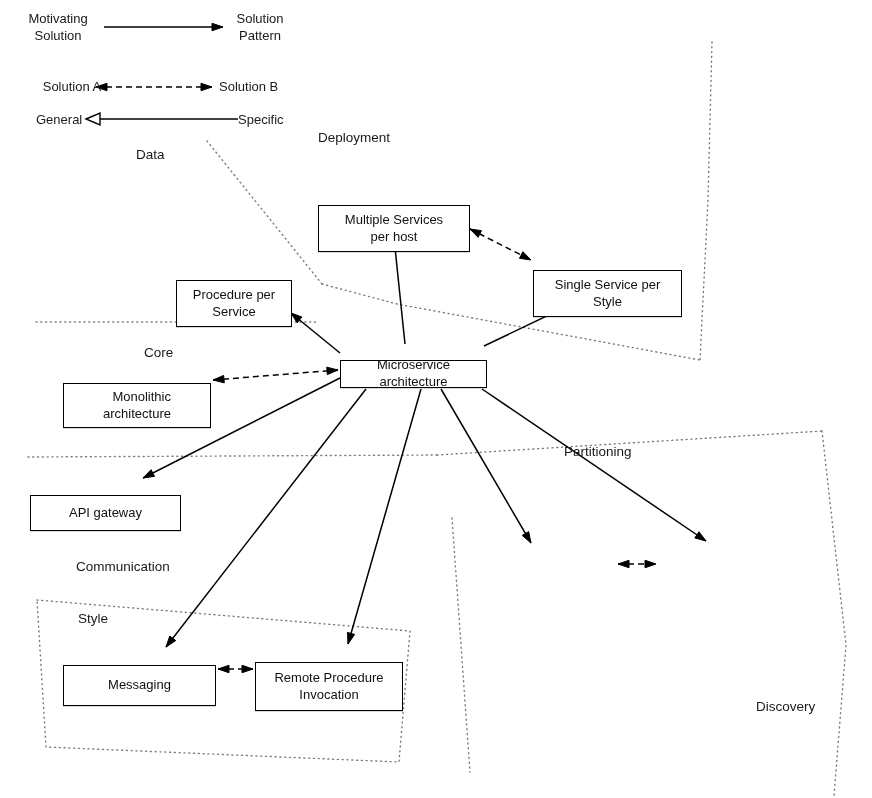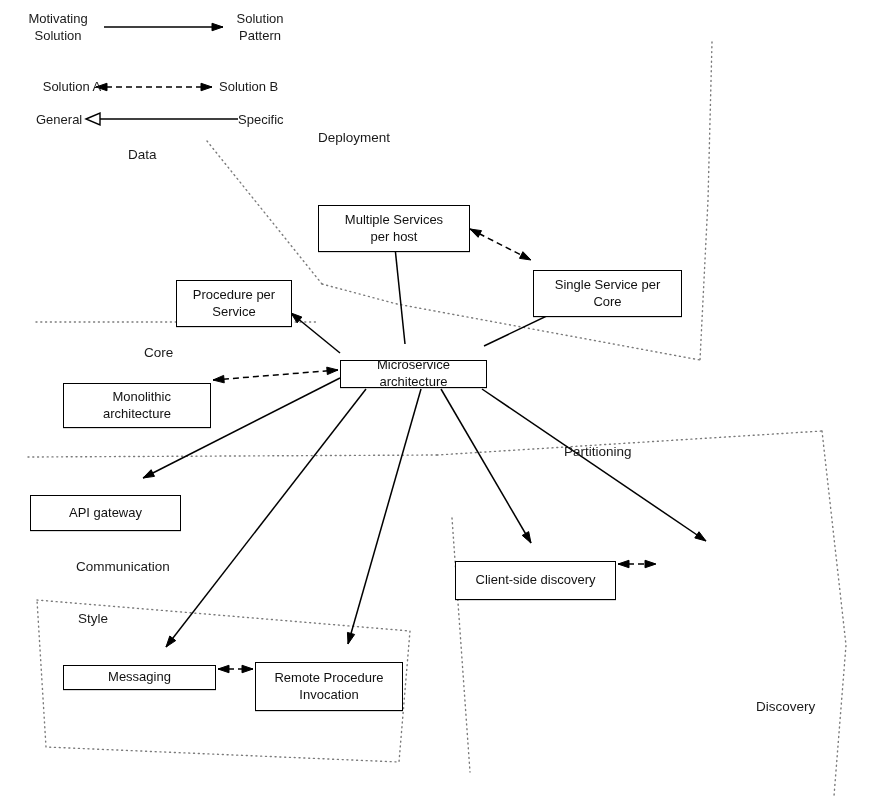--- a/index.html
+++ b/index.html
@@ -92,33 +92,32 @@
       <line x1="618" y1="564" x2="656" y2="564" stroke="#000000" stroke-width="1.5" stroke-dasharray="6 4"></line>
       <polygon points="656,564 645,567.75 645,560.25" fill="#000000" stroke="#000000" stroke-width="1"></polygon>
       <polygon points="618,564 629,560.25 629,567.75" fill="#000000" stroke="#000000" stroke-width="1"></polygon>
       <line x1="218" y1="669" x2="253" y2="669" stroke="#000000" stroke-width="1.5" stroke-dasharray="6 4"></line>
       <polygon points="253,669 242,672.75 242,665.25" fill="#000000" stroke="#000000" stroke-width="1"></polygon>
       <polygon points="218,669 229,665.25 229,672.75" fill="#000000" stroke="#000000" stroke-width="1"></polygon>
     </svg>
 <div class="node" style="left: 318px; top: 189px; width: 152px; height: 47px;">Multiple Services
 per host</div>
     <div class="node" style="left: 533px; top: 254px; width: 149px; height: 47px;">Single Service per
-Core</div>
+Style</div>
     <div class="node" style="left: 176px; top: 264px; width: 116px; height: 47px;">Procedure per
 Service</div>
     <div class="node" style="left: 340px; top: 344px; width: 147px; height: 28px;">Microservice
 architecture</div>
     <div class="node" style="left: 63px; top: 367px; width: 148px; height: 45px; text-align: right;">Monolithic
 architecture</div>
     <div class="node" style="left: 30px; top: 479px; width: 151px; height: 36px;">API gateway</div>
-    <div class="node" style="left: 455px; top: 545px; width: 161px; height: 39px;">Client-side discovery</div>
-    <div class="node" style="left: 63px; top: 649px; width: 153px; height: 25px;">Messaging</div>
+    <div class="node" style="left: 63px; top: 649px; width: 153px; height: 41px;">Messaging</div>
     <div class="node" style="left: 255px; top: 646px; width: 148px; height: 49px;">Remote Procedure
 Invocation</div>
-    <div class="rlabel" style="left: 128px; top: 147px; text-align: right;">Data</div>
+    <div class="rlabel" style="left: 136px; top: 147px; text-align: right;">Data</div>
     <div class="rlabel" style="left: 318px; top: 130px;">Deployment</div>
     <div class="rlabel" style="left: 144px; top: 345px;">Core</div>
     <div class="rlabel" style="left: 564px; top: 420px; margin-top: 24px;">Partitioning</div>
     <div class="rlabel" style="left: 76px; top: 559px;">Communication</div>
     <div class="rlabel" style="left: 78px; top: 611px;">Style</div>
     <div class="rlabel" style="left: 756px; top: 699px;">Discovery</div>
     <div class="llabel" style="left: 20px; top: 11px; width: 76px; text-align: center;">Motivating
 Solution</div>
     <div class="llabel" style="left: 224px; top: 11px; width: 72px; text-align: center;">Solution
 Pattern</div>

